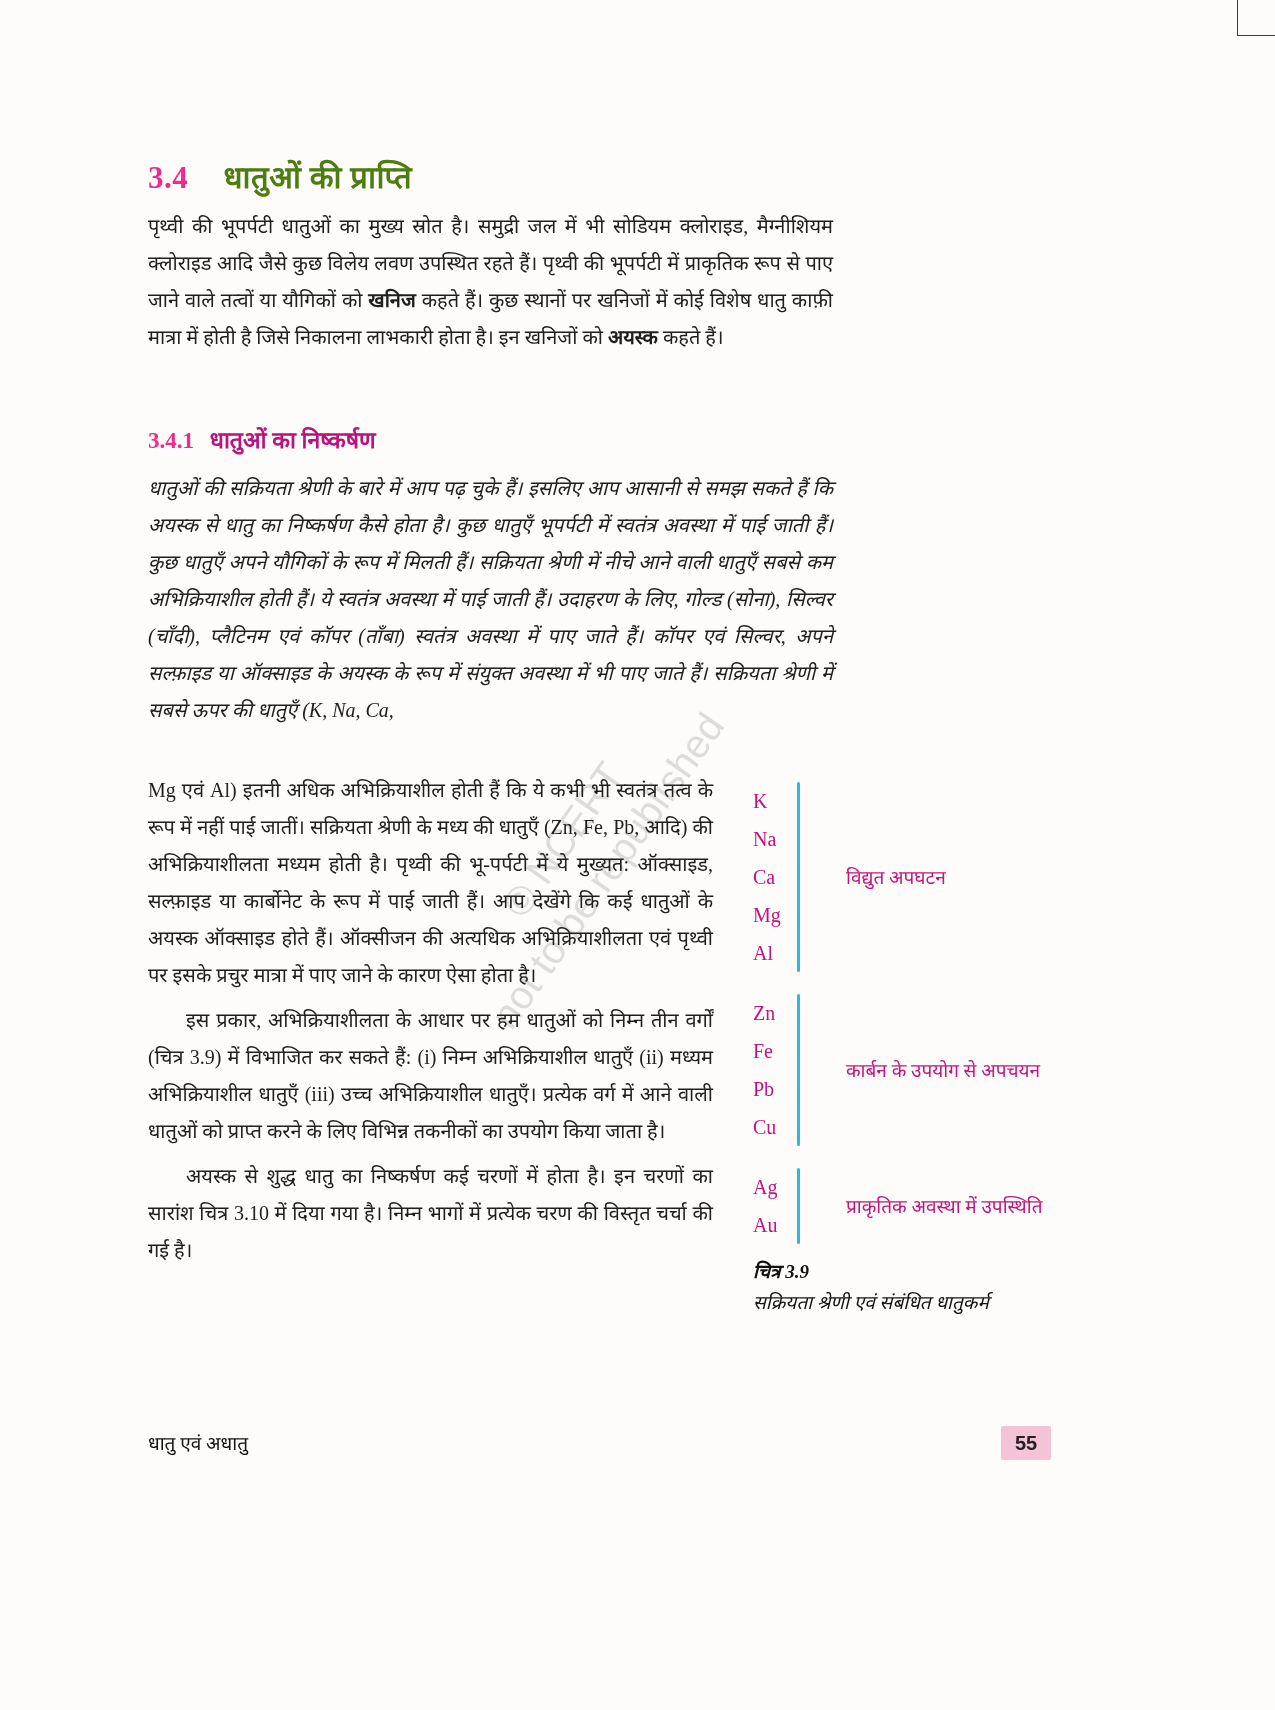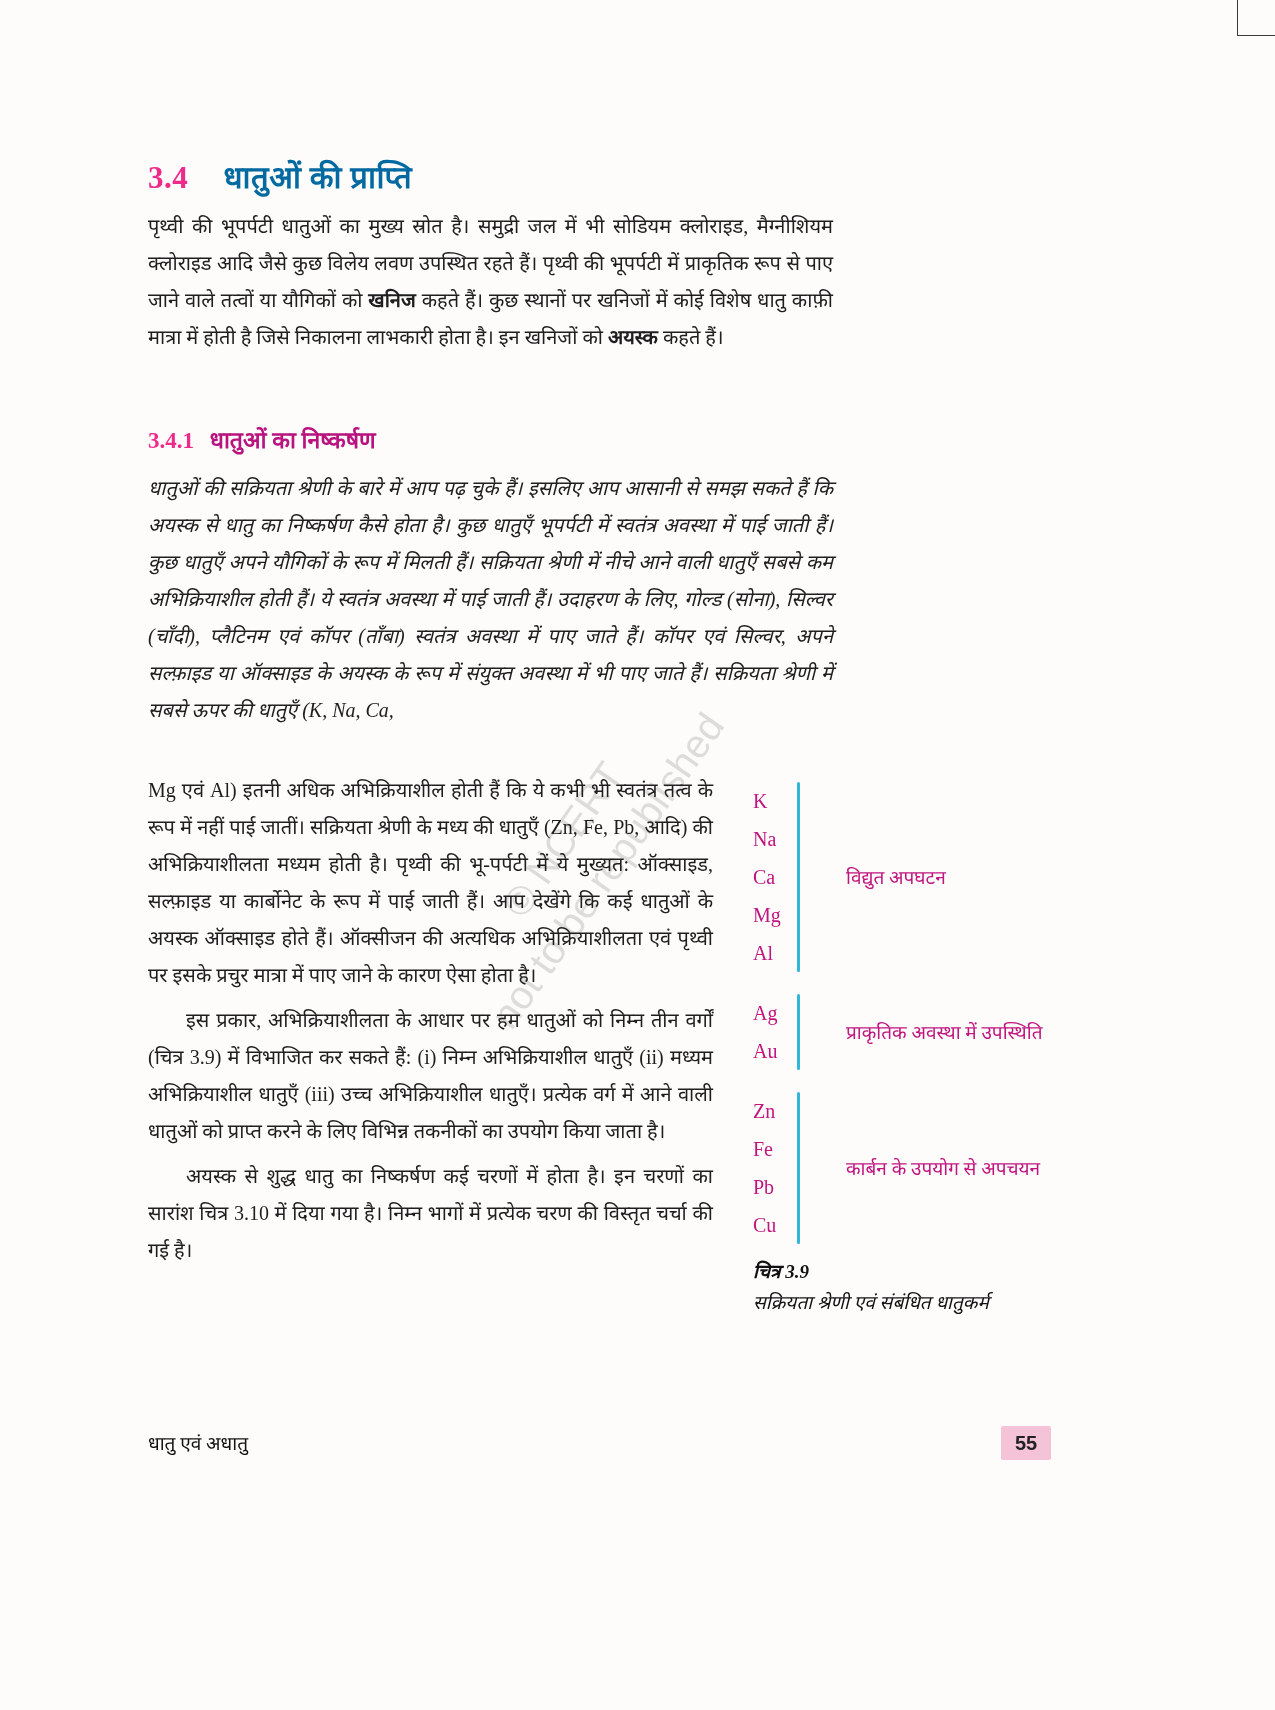--- a/index.html
+++ b/index.html
@@ -27,21 +27,21 @@
     font-size:40px; line-height:1.35;
     font-family:"Liberation Sans","DejaVu Sans",sans-serif;
     white-space:nowrap;
     pointer-events:none;
   }
   .section-heading {
     position:absolute; left:148px; top:155px;
     font-size:31px; font-weight:bold; letter-spacing:0.5px;
   }
   .section-heading .num { color:#ee2a8b; margin-right:27px; }
-  .section-heading .title { color:#0369a1;margin-top:24px; }
+  .section-heading .title { color:#4d7c0f;margin-top:24px; }
   .sub-heading {
     position:absolute; left:148px; top:423px;
     font-size:23px; font-weight:bold;
   }
   .sub-heading .num { color:#ee2a8b; margin-right:10px; }
   .sub-heading .title { color:#b8137f; }
   .body-text {
     font-size:20px; line-height:37px;
     text-align:justify; color:#1e1e1e;
   }
@@ -118,35 +118,35 @@
             <div class="fig-metal">Na</div>
             <div class="fig-metal">Ca</div>
             <div class="fig-metal">Mg</div>
             <div class="fig-metal">Al</div>
           </div>
           <div class="fig-bar"></div>
           <div class="fig-label">विद्युत अपघटन</div>
         </div>
         <div class="fig-group">
           <div class="fig-metals">
-            <div class="fig-metal">Ag</div>
-            <div class="fig-metal">Au</div>
-          </div>
-          <div class="fig-bar"></div>
-          <div class="fig-label">प्राकृतिक अवस्था में उपस्थिति</div>
-        </div>
-        <div class="fig-group">
-          <div class="fig-metals">
             <div class="fig-metal">Zn</div>
             <div class="fig-metal">Fe</div>
             <div class="fig-metal">Pb</div>
             <div class="fig-metal">Cu</div>
           </div>
           <div class="fig-bar"></div>
           <div class="fig-label">कार्बन के उपयोग से अपचयन</div>
+        </div>
+        <div class="fig-group">
+          <div class="fig-metals">
+            <div class="fig-metal">Ag</div>
+            <div class="fig-metal">Au</div>
+          </div>
+          <div class="fig-bar"></div>
+          <div class="fig-label">प्राकृतिक अवस्था में उपस्थिति</div>
         </div>
       </div>
   </div>
 
   <div class="fig-caption">
     <div class="cap-label">चित्र 3.9</div>
     <div class="cap-text">सक्रियता श्रेणी एवं संबंधित धातुकर्म</div>
   </div>
 
   <div class="footer-left">धातु एवं अधातु</div>

